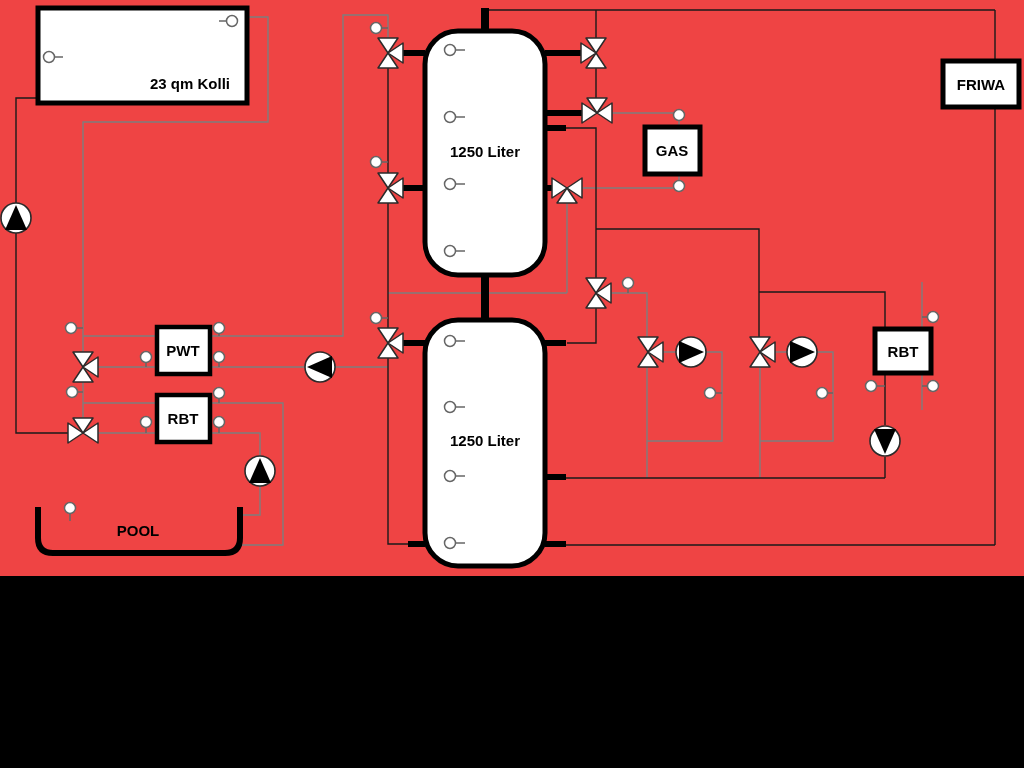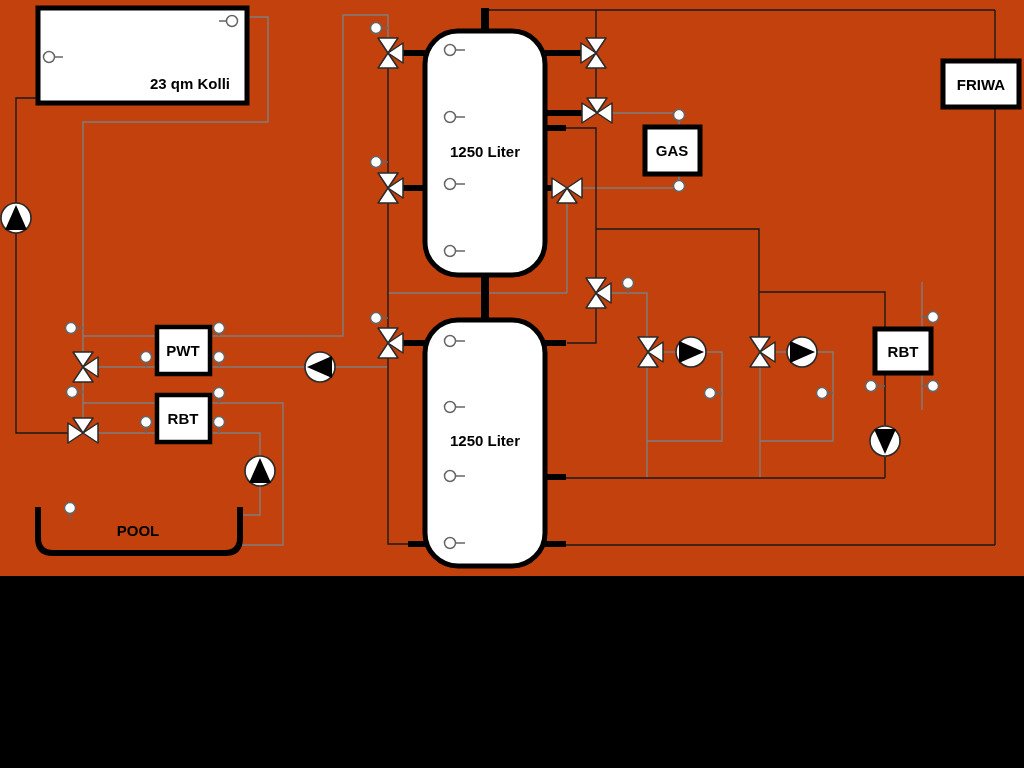--- a/index.html
+++ b/index.html
@@ -1,16 +1,16 @@
 <!DOCTYPE html>
 <html><head>
 <meta charset="utf-8">
 <style>
   html,body{margin:0;padding:0;background:#fff;}
-  #stage{position:relative;width:1024px;height:768px;background:#c2410c;overflow:hidden;
+  #stage{position:relative;width:1024px;height:768px;background:#ef4444;overflow:hidden;
          font-family:"Liberation Sans",sans-serif;}
   svg{position:absolute;left:0;top:0;}
   .lbl{font-family:"Liberation Sans",sans-serif;font-weight:bold;font-size:15px;fill:#000;}
   #letterbox{position:absolute;left:0;top:576px;width:1024px;height:192px;background:#000;}
 </style>
 </head>
 <body>
 
 <div id="stage">
 <svg width="1024" height="768" viewBox="0 0 1024 768">

